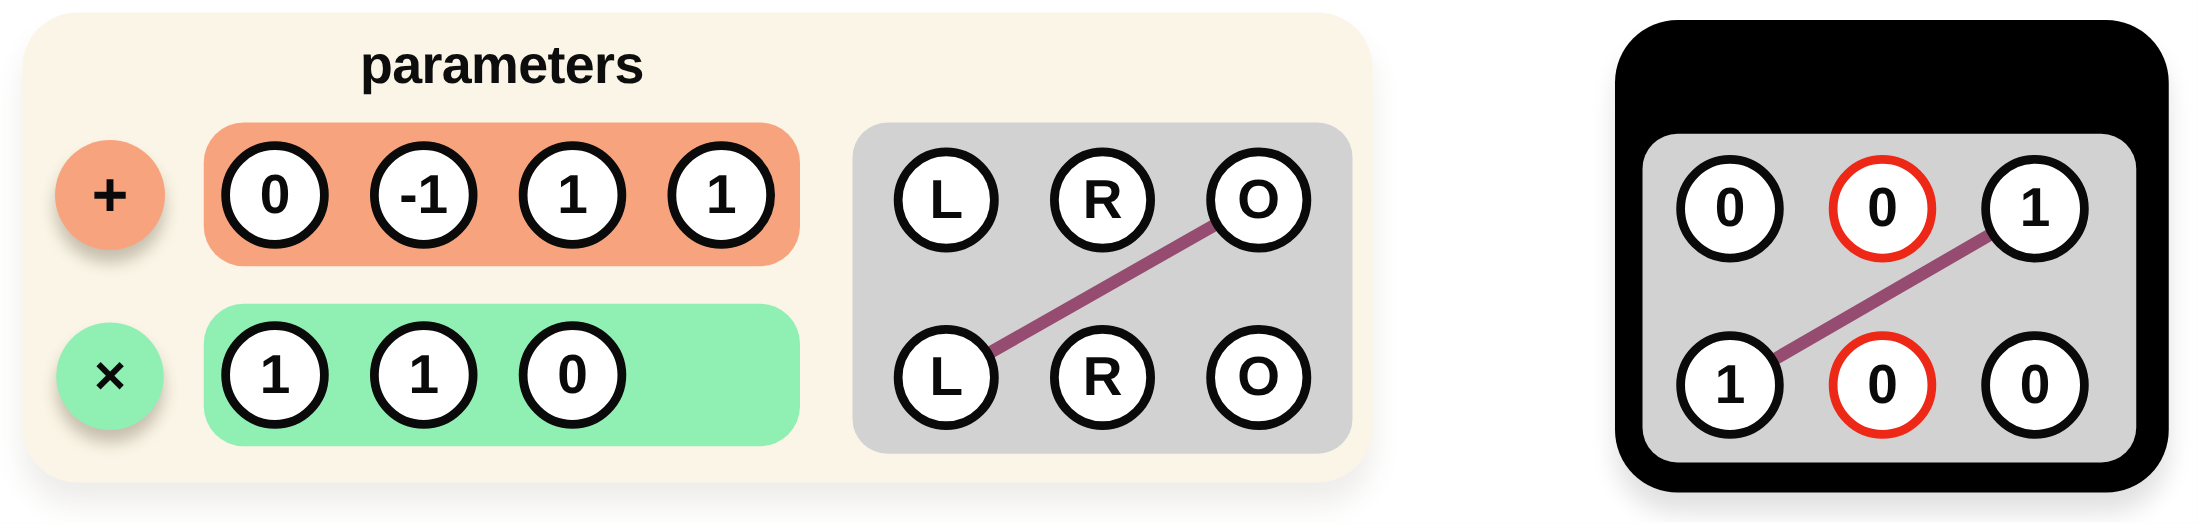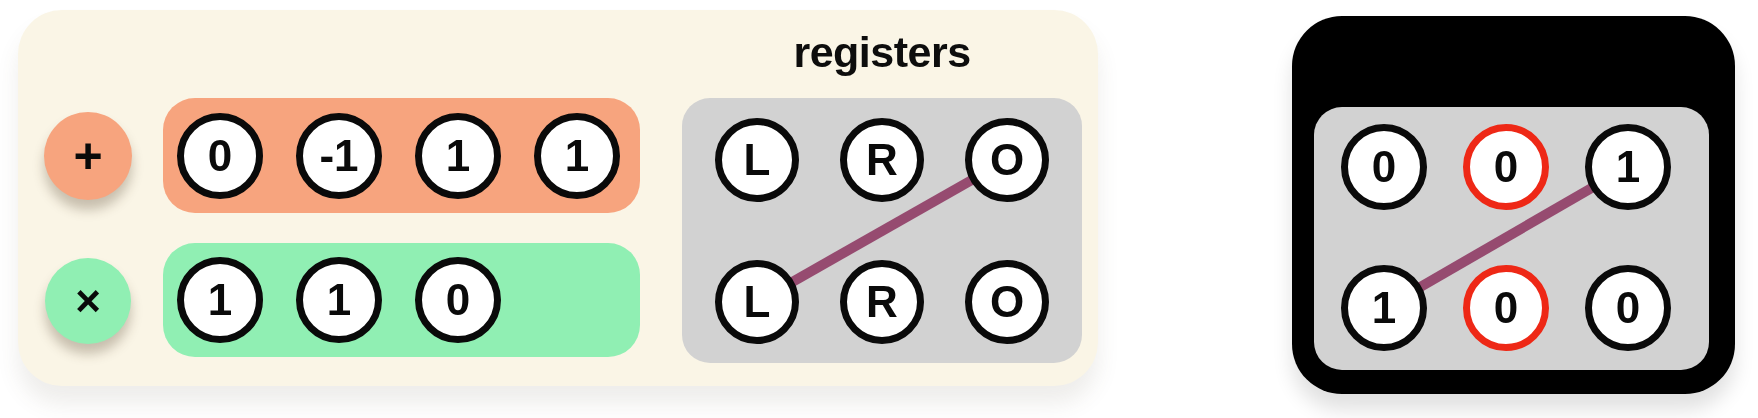--- a/index.html
+++ b/index.html
@@ -71,21 +71,21 @@
   .trace-box .circle { position:absolute; width:86px; height:86px; }
   .circle[data-ring="red"] { border-color:#ee2816; }
 </style>
 </head>
 <body>
 
 <div class="stage">
 
   <div class="program-panel">
 
-    <div class="section-title registers-title">registers</div>
+    <div class="section-title parameters-title">parameters</div>
 
     <div class="op-badge op-plus">
       <span>+</span>
     </div>
     <div class="param-band band-plus">
       <div class="circle">0</div>
       <div class="circle">-1</div>
       <div class="circle">1</div>
       <div class="circle">1</div>
     </div>

